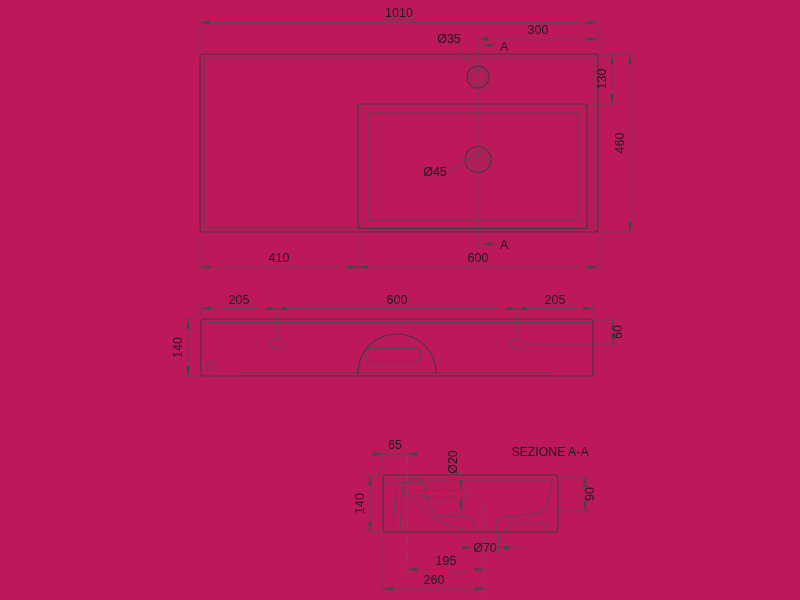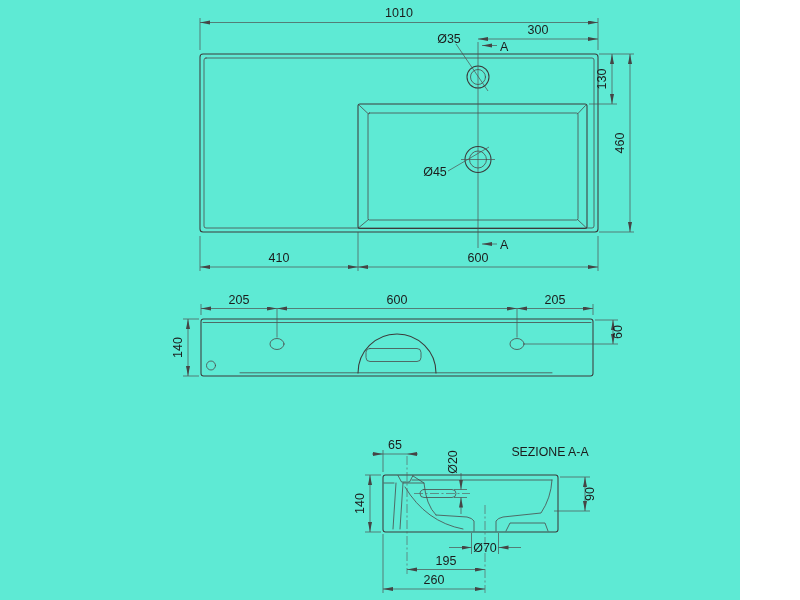--- a/index.html
+++ b/index.html
@@ -1,16 +1,16 @@
 <!DOCTYPE html>
 <html><head>
 <meta charset="utf-8">
 <style>
   html,body{margin:0;padding:0;background:#ffffff;}
-  .canvas{width:740px;height:600px;background:#5eead4;position:relative;overflow:hidden;
+  .canvas{width:800px;height:600px;background:#be185d;position:relative;overflow:hidden;
           font-family:"Liberation Sans", sans-serif;}
   svg{display:block;}
   .ol{fill:none;stroke:#3b3b3b;stroke-width:1.05;stroke-linejoin:round;stroke-linecap:round;}
   .ol2{fill:none;stroke:#4a4a4a;stroke-width:0.8;stroke-linejoin:round;stroke-linecap:round;}
   .tl{fill:none;stroke:#4f4f4f;stroke-width:0.7;}
   .cl{fill:none;stroke:#5a5a5a;stroke-width:0.65;stroke-dasharray:9 2.5 2 2.5;}
   .dimtxt{font-family:"Liberation Sans", sans-serif;font-size:12.5px;fill:#1c1c1c;}
   .sectxt{font-family:"Liberation Sans", sans-serif;font-size:12.3px;fill:#1c1c1c;}
   .mid{text-anchor:middle;}
   .arr{fill:#454545;stroke:none;}

